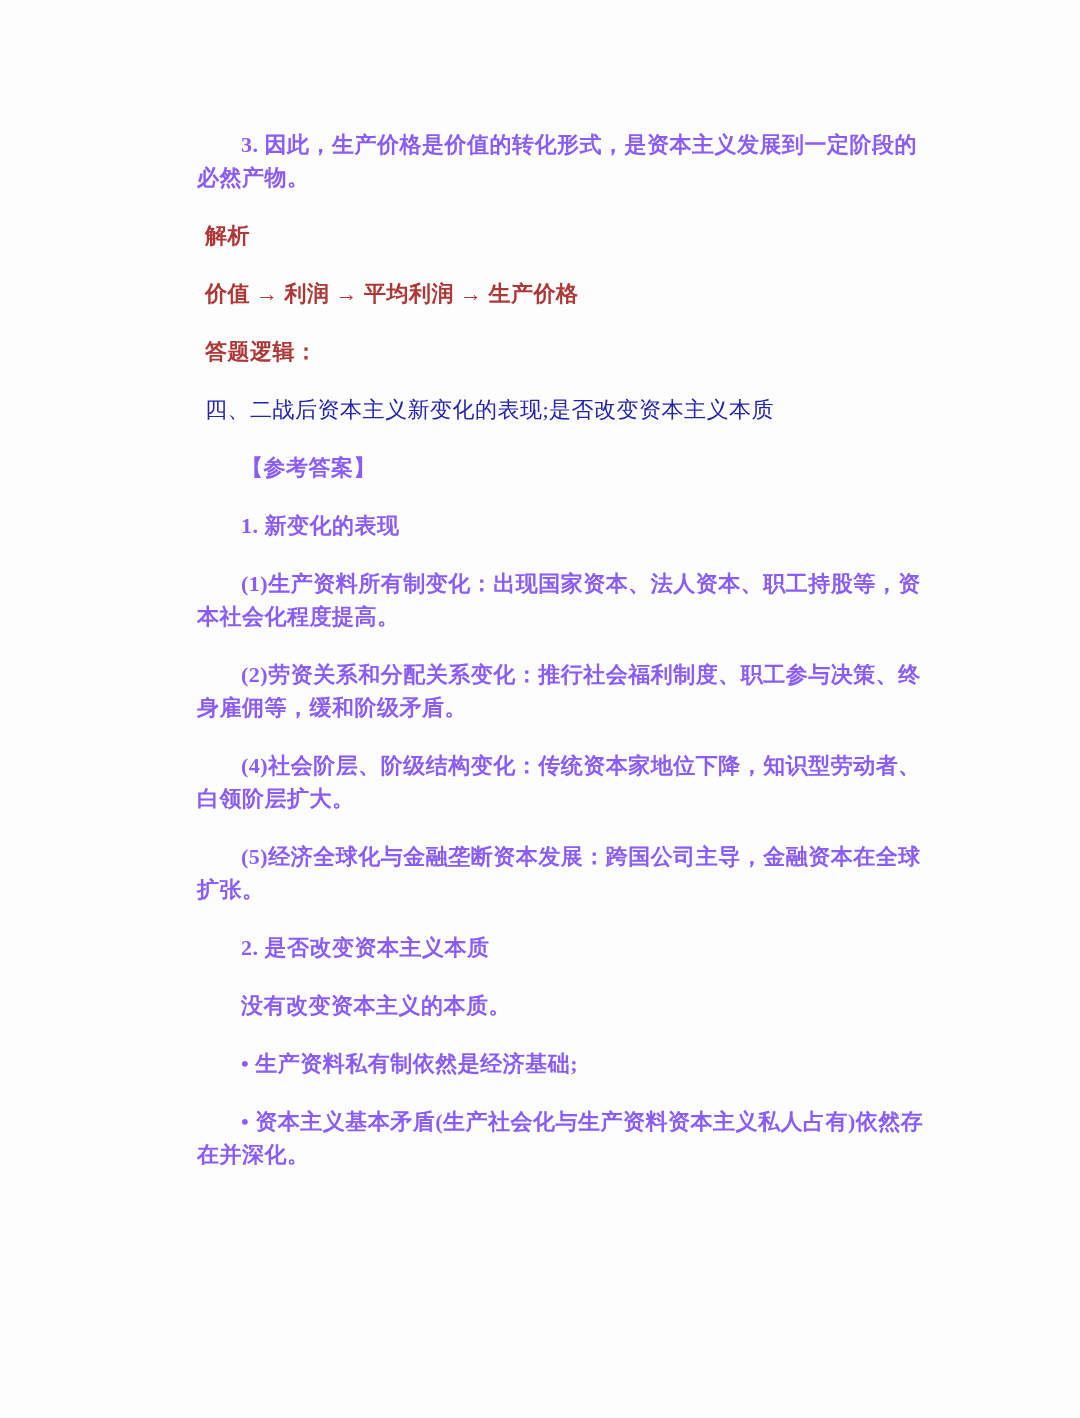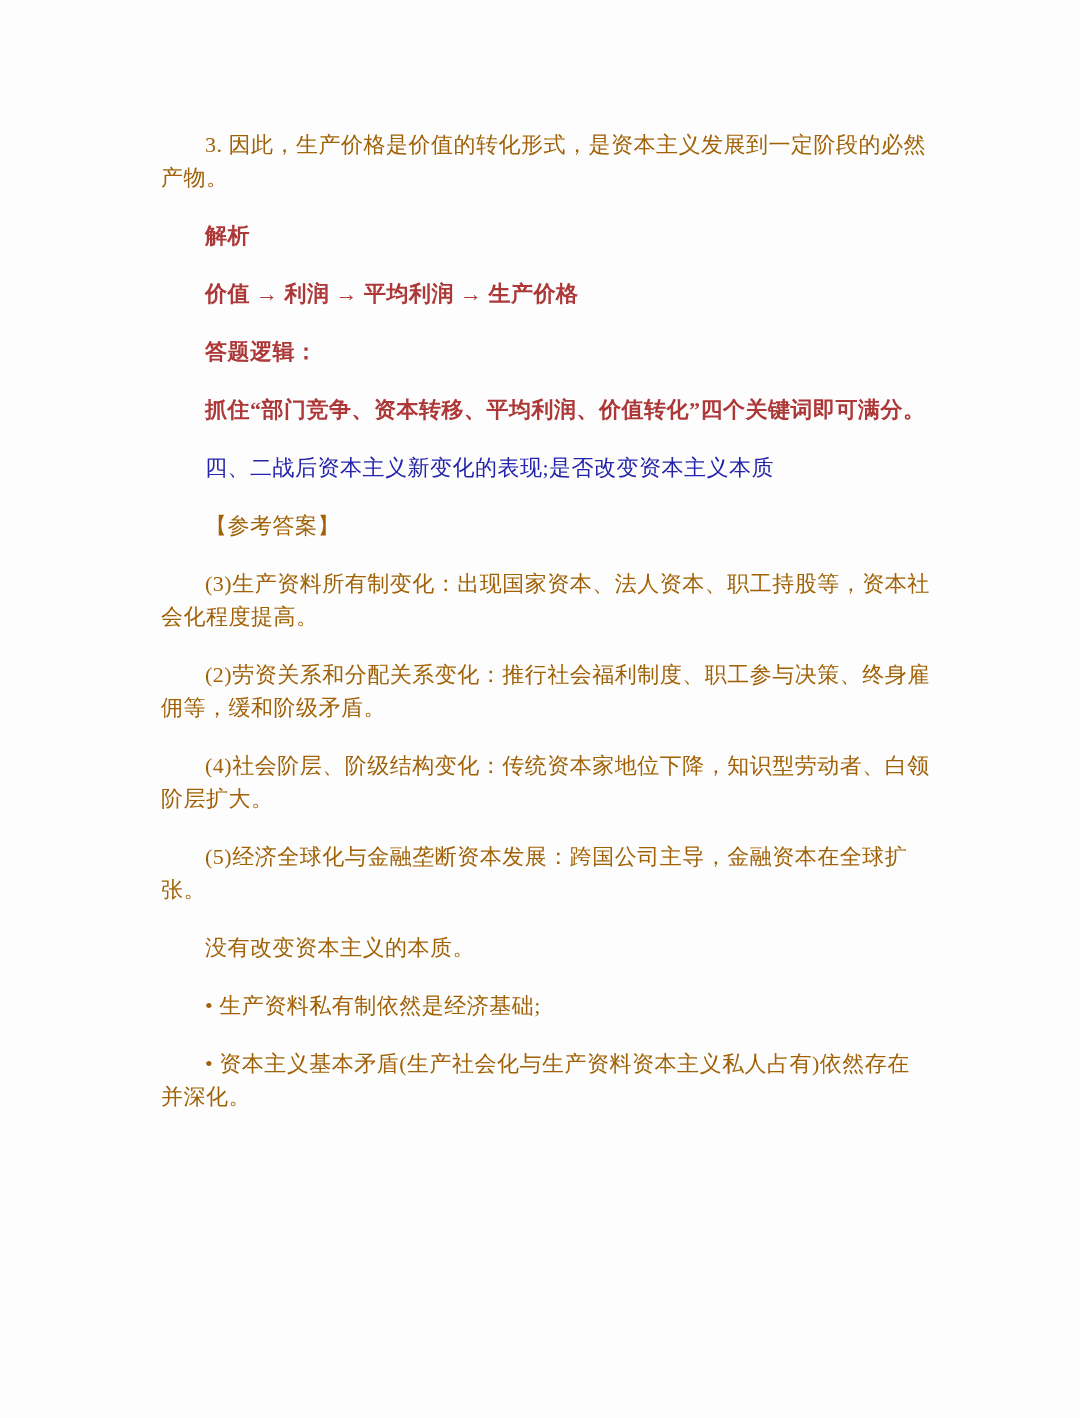--- a/index.html
+++ b/index.html
@@ -20,37 +20,38 @@
   }
   .para {
     margin: 0 0 25px 0;
     font-size: 22px;
     line-height: 33px;
     text-indent: 44px;
     letter-spacing: 0.5px;
     word-break: break-all;
     overflow-wrap: break-word;
   }
-  .style-body  { color: #a16207; font-weight: normal; }
+  .style-body  { color: #8b5cf6; font-weight: bold; margin-left: 36px; }
   .style-red   { color: #ac3838; font-weight: bold; }
   .style-blue  { color: #2323ab; font-weight: normal; }
 </style>
 </head>
 <body>
 
 <div class="page">
   <div id="doc-body">
       <p class="para style-body">3. 因此，生产价格是价值的转化形式，是资本主义发展到一定阶段的必然产物。</p>
       <p class="para style-red">解析</p>
       <p class="para style-red">价值 → 利润 → 平均利润 → 生产价格</p>
       <p class="para style-red">答题逻辑：</p>
-      <p class="para style-red">抓住“部门竞争、资本转移、平均利润、价值转化”四个关键词即可满分。</p>
       <p class="para style-blue">四、二战后资本主义新变化的表现;是否改变资本主义本质</p>
       <p class="para style-body">【参考答案】</p>
-      <p class="para style-body">(3)生产资料所有制变化：出现国家资本、法人资本、职工持股等，资本社会化程度提高。</p>
+      <p class="para style-body">1. 新变化的表现</p>
+      <p class="para style-body">(1)生产资料所有制变化：出现国家资本、法人资本、职工持股等，资本社会化程度提高。</p>
       <p class="para style-body">(2)劳资关系和分配关系变化：推行社会福利制度、职工参与决策、终身雇佣等，缓和阶级矛盾。</p>
       <p class="para style-body">(4)社会阶层、阶级结构变化：传统资本家地位下降，知识型劳动者、白领阶层扩大。</p>
       <p class="para style-body">(5)经济全球化与金融垄断资本发展：跨国公司主导，金融资本在全球扩张。</p>
+      <p class="para style-body">2. 是否改变资本主义本质</p>
       <p class="para style-body">没有改变资本主义的本质。</p>
       <p class="para style-body">• 生产资料私有制依然是经济基础;</p>
       <p class="para style-body">• 资本主义基本矛盾(生产社会化与生产资料资本主义私人占有)依然存在并深化。</p>
     </div>
 </div>
 
 </body></html>

